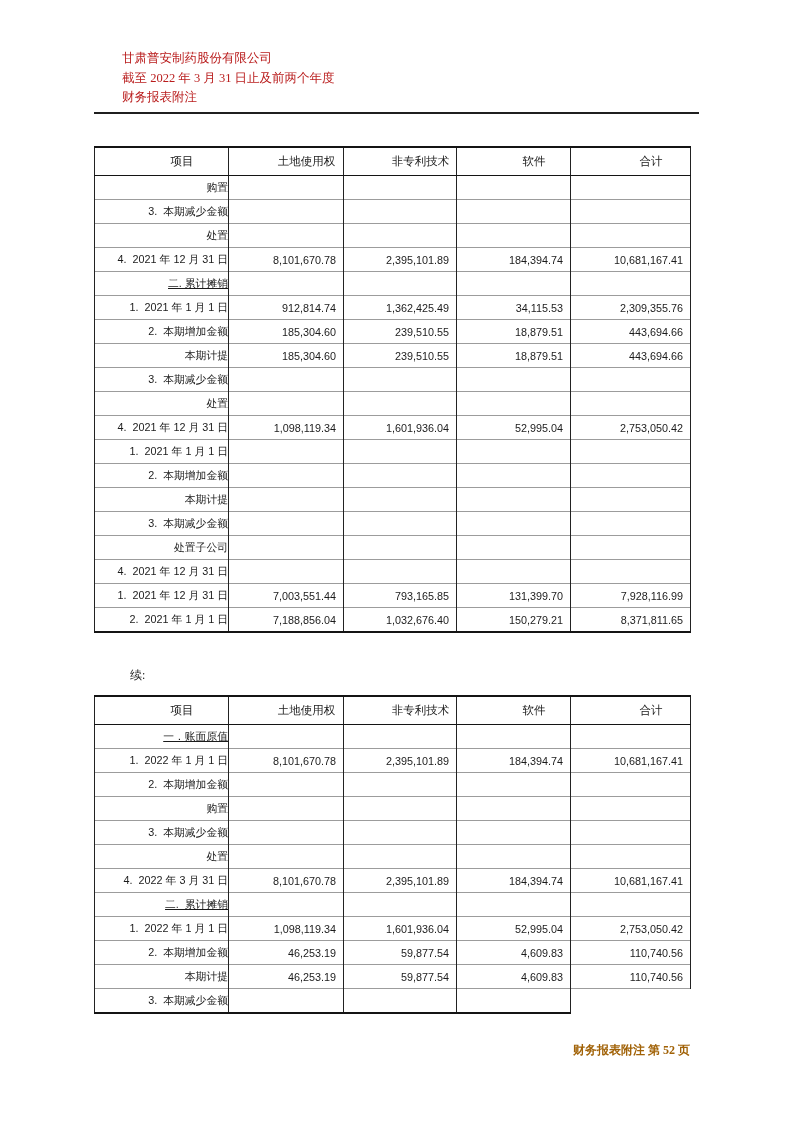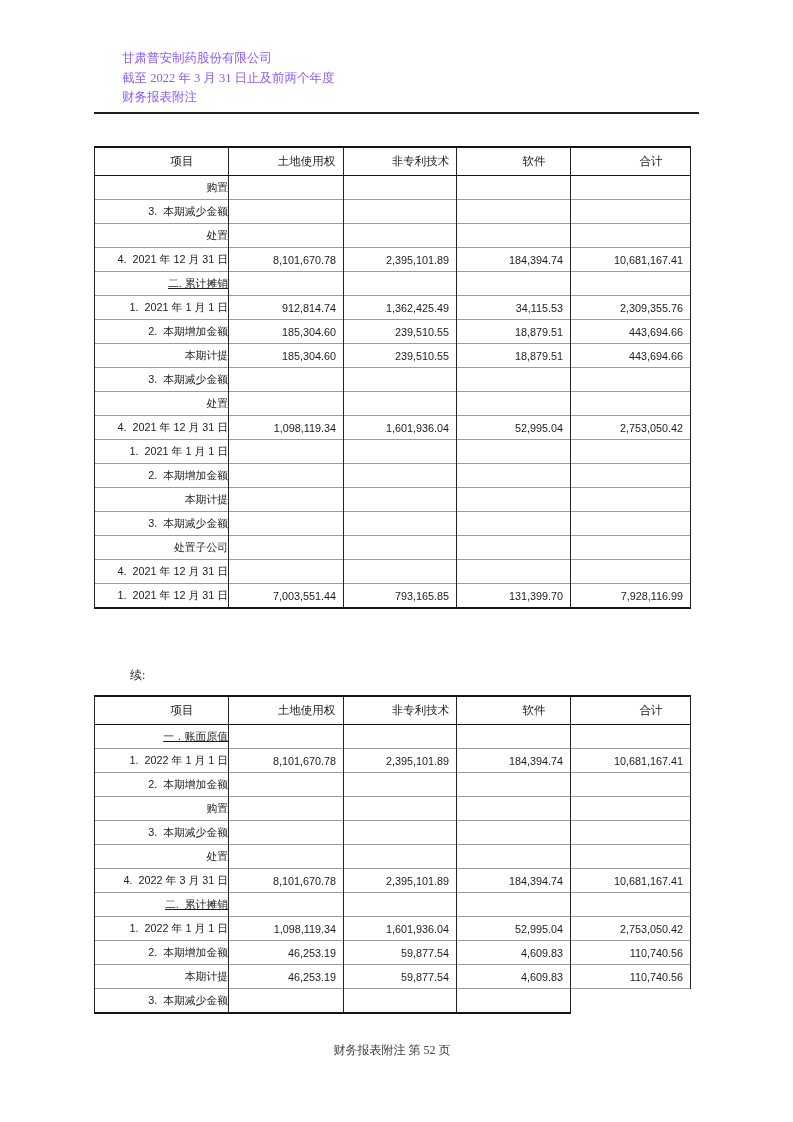--- a/index.html
+++ b/index.html
@@ -3,21 +3,21 @@
 <meta charset="utf-8">
 <style>
   html,body { margin:0; padding:0; background:#ffffff; }
   .page {
     position:relative; width:793px; height:1122px; background:#ffffff;
     font-family:"Liberation Sans", sans-serif; color:#1b1b1b; overflow:hidden;
   }
   .header-block {
     position:absolute; left:122px; top:49px;
     font-family:"Liberation Serif", serif;
-    font-size:12.5px; line-height:19.5px; color:#8b5cf6;
+    font-size:12.5px; line-height:19.5px; color:#b91c1c;
   }
   .header-rule {
     position:absolute; left:94px; top:112px; width:605px; height:2px; background:#1f1f1f;
   }
   table.fin-table {
     position:absolute; left:94px;
     border-collapse:collapse; table-layout:fixed; width:596px;
     font-family:"Liberation Sans", sans-serif;
   }
   .t1 { top:146px; }
@@ -37,22 +37,22 @@
   td.lvl2 { padding-left:23px; }
   td.num  { text-align:right; padding-right:7px; font-size:10.5px; }
   .t1 tbody tr:last-child td { border-bottom:2.4px solid #141414; }
   .t2 tbody tr:last-child td { border-bottom:2.4px solid #141414; }
   .t2 tbody tr:last-child td:last-child { border-bottom:none; border-right:none; }
   .continued {
     position:absolute; left:130px; top:667px; font-size:12px; color:#1b1b1b;
     font-family:"Liberation Serif", serif;
   }
   .footer {
-    position:absolute; left:94px; top:1042px; width:596px; text-align:center;
-    font-size:12px; color:#404040; font-family:"Liberation Serif", serif;
+    position:absolute; left:94px; top:1042px; width:596px; text-align:right;
+    font-size:12px; color:#a16207; font-family:"Liberation Serif", serif;font-weight:bold;
   }
 </style>
 </head>
 <body>
 
 <div class="page">
 
   <div class="header-block">
     <div>甘肃普安制药股份有限公司</div>
     <div>截至 2022 年 3 月 31 日止及前两个年度</div>
@@ -197,20 +197,27 @@
           <td class="num"></td>
           <td class="num"></td>
         </tr>
         <tr>
           <td class="label lvl1">1.  2021 年 12 月 31 日</td>
           <td class="num">7,003,551.44</td>
           <td class="num">793,165.85</td>
           <td class="num">131,399.70</td>
           <td class="num">7,928,116.99</td>
         </tr>
+        <tr>
+          <td class="label lvl1">2.  2021 年 1 月 1 日</td>
+          <td class="num">7,188,856.04</td>
+          <td class="num">1,032,676.40</td>
+          <td class="num">150,279.21</td>
+          <td class="num">8,371,811.65</td>
+        </tr>
       </tbody>
     </table>
 
   <div class="continued">续:</div>
 
   <table class="fin-table t2">
       <colgroup>
         <col class="c0">
         <col class="c1">
         <col class="c2">

